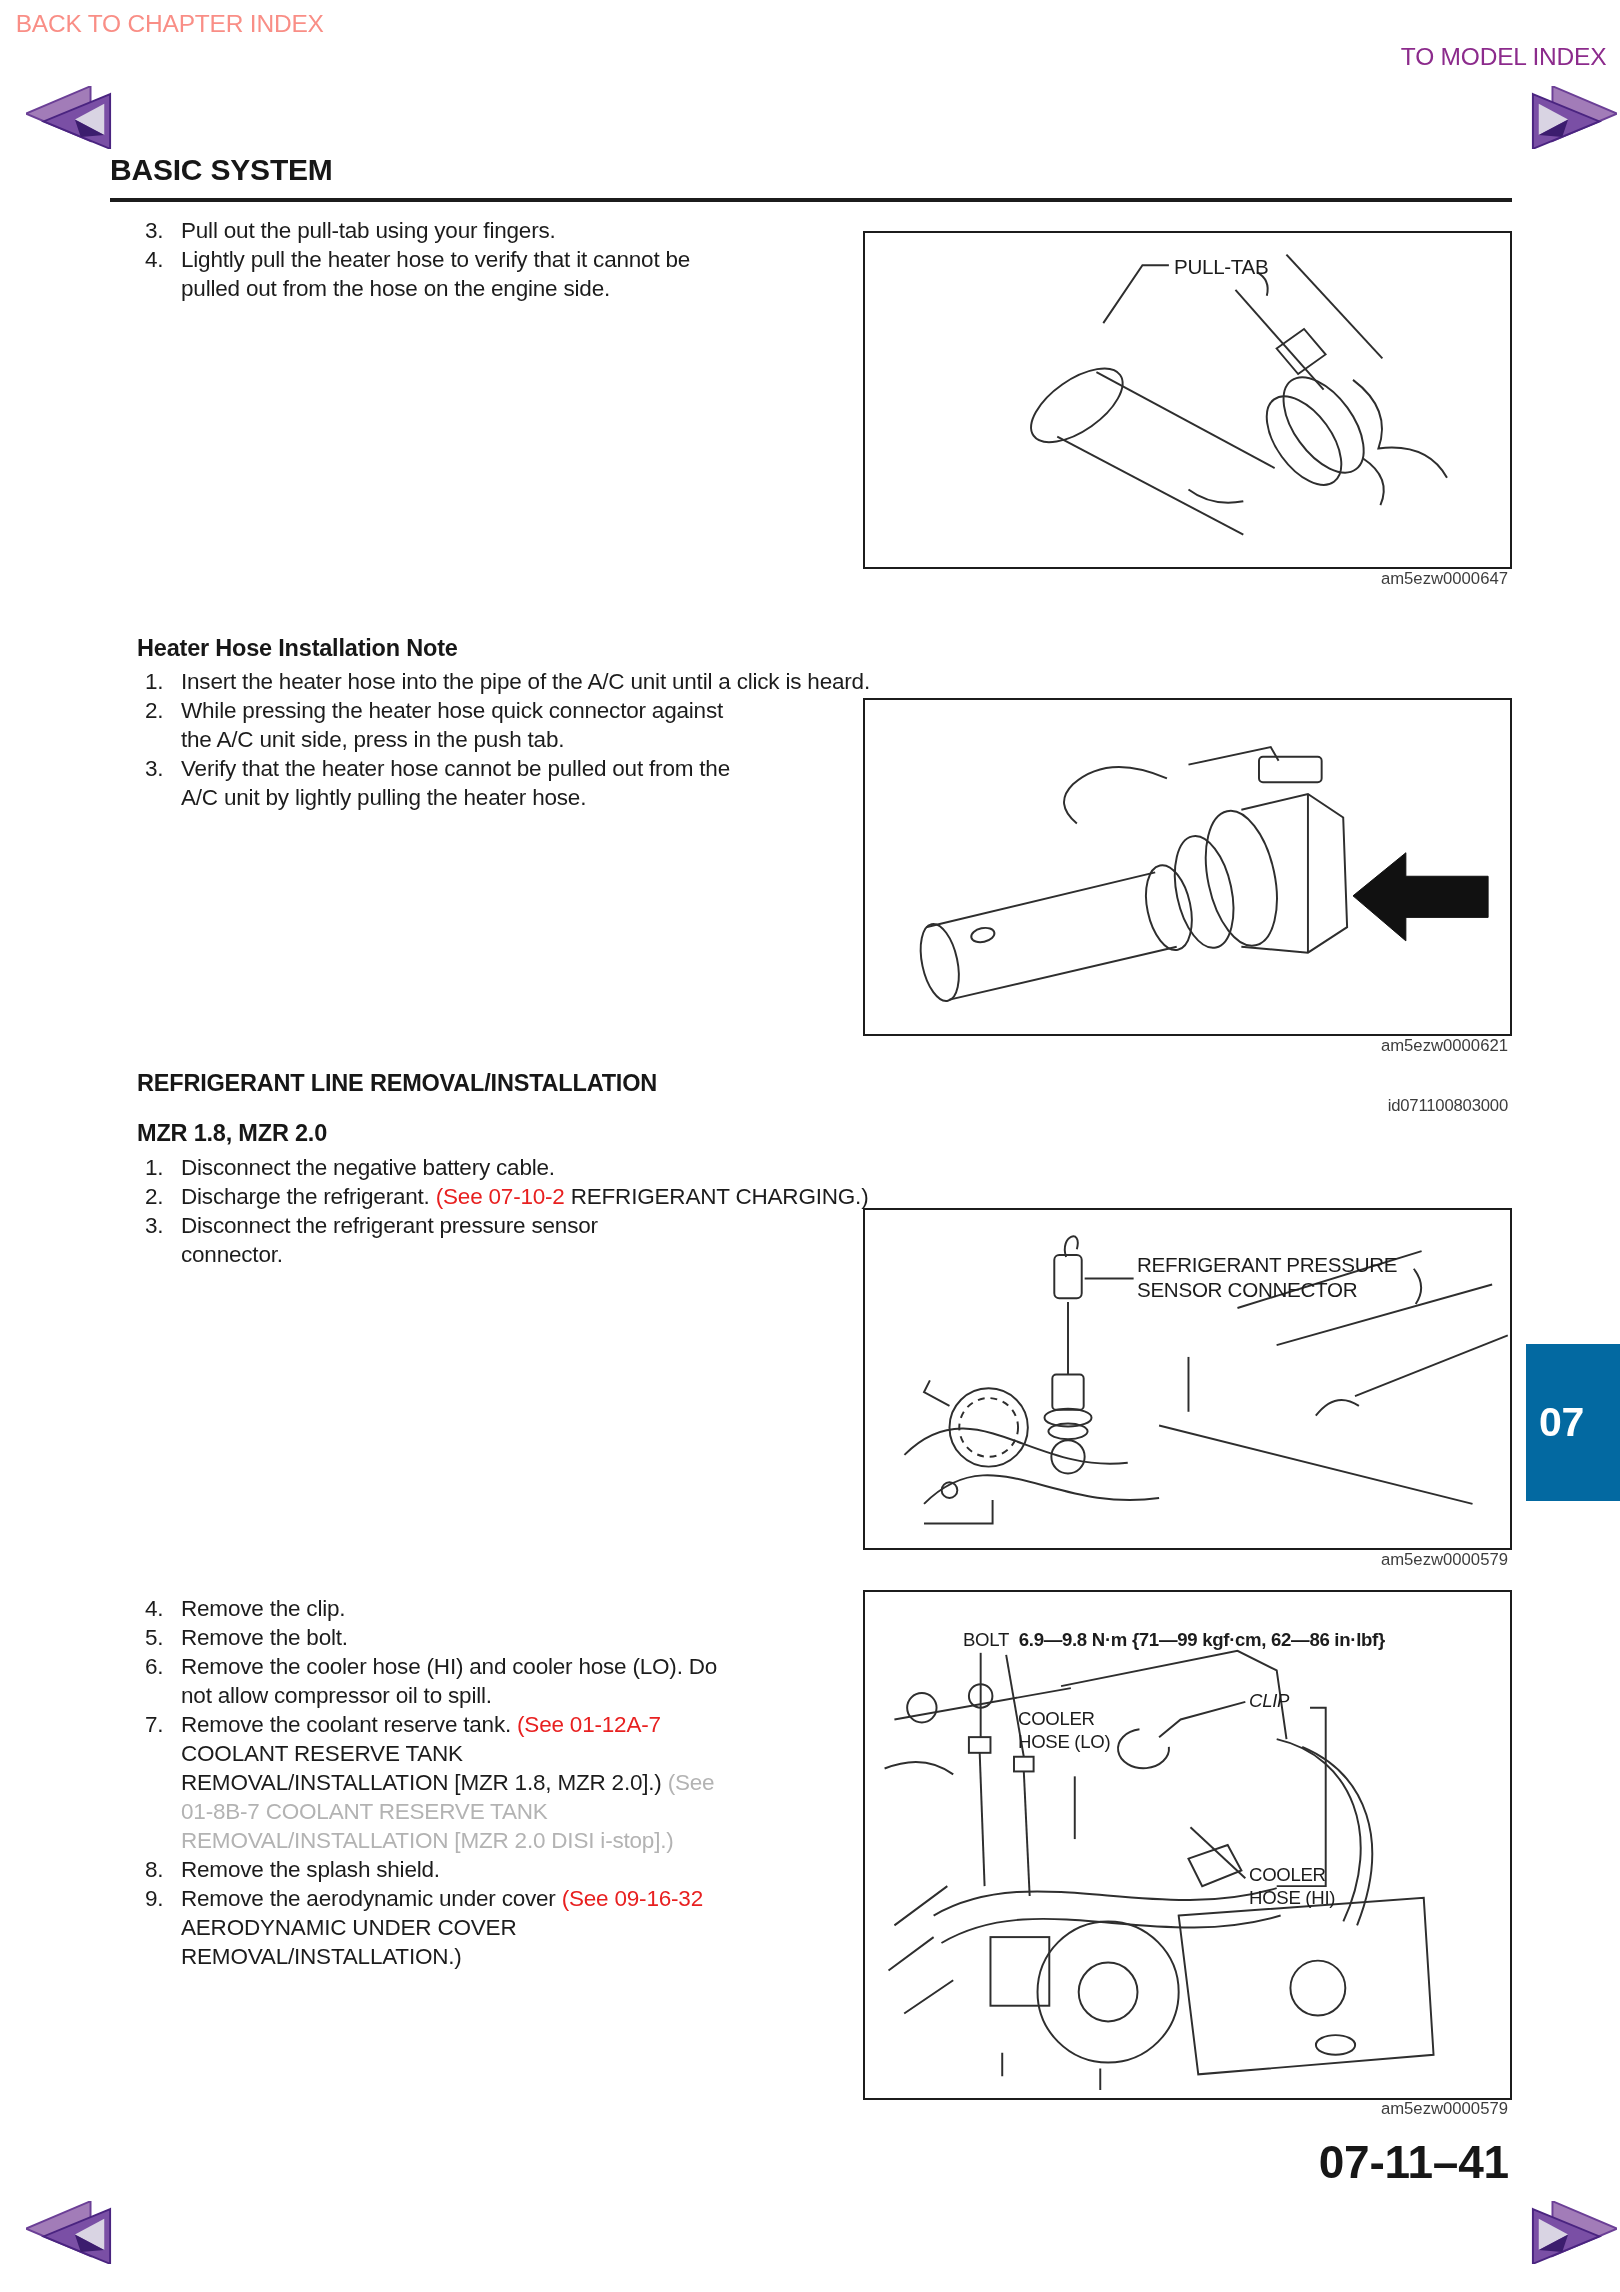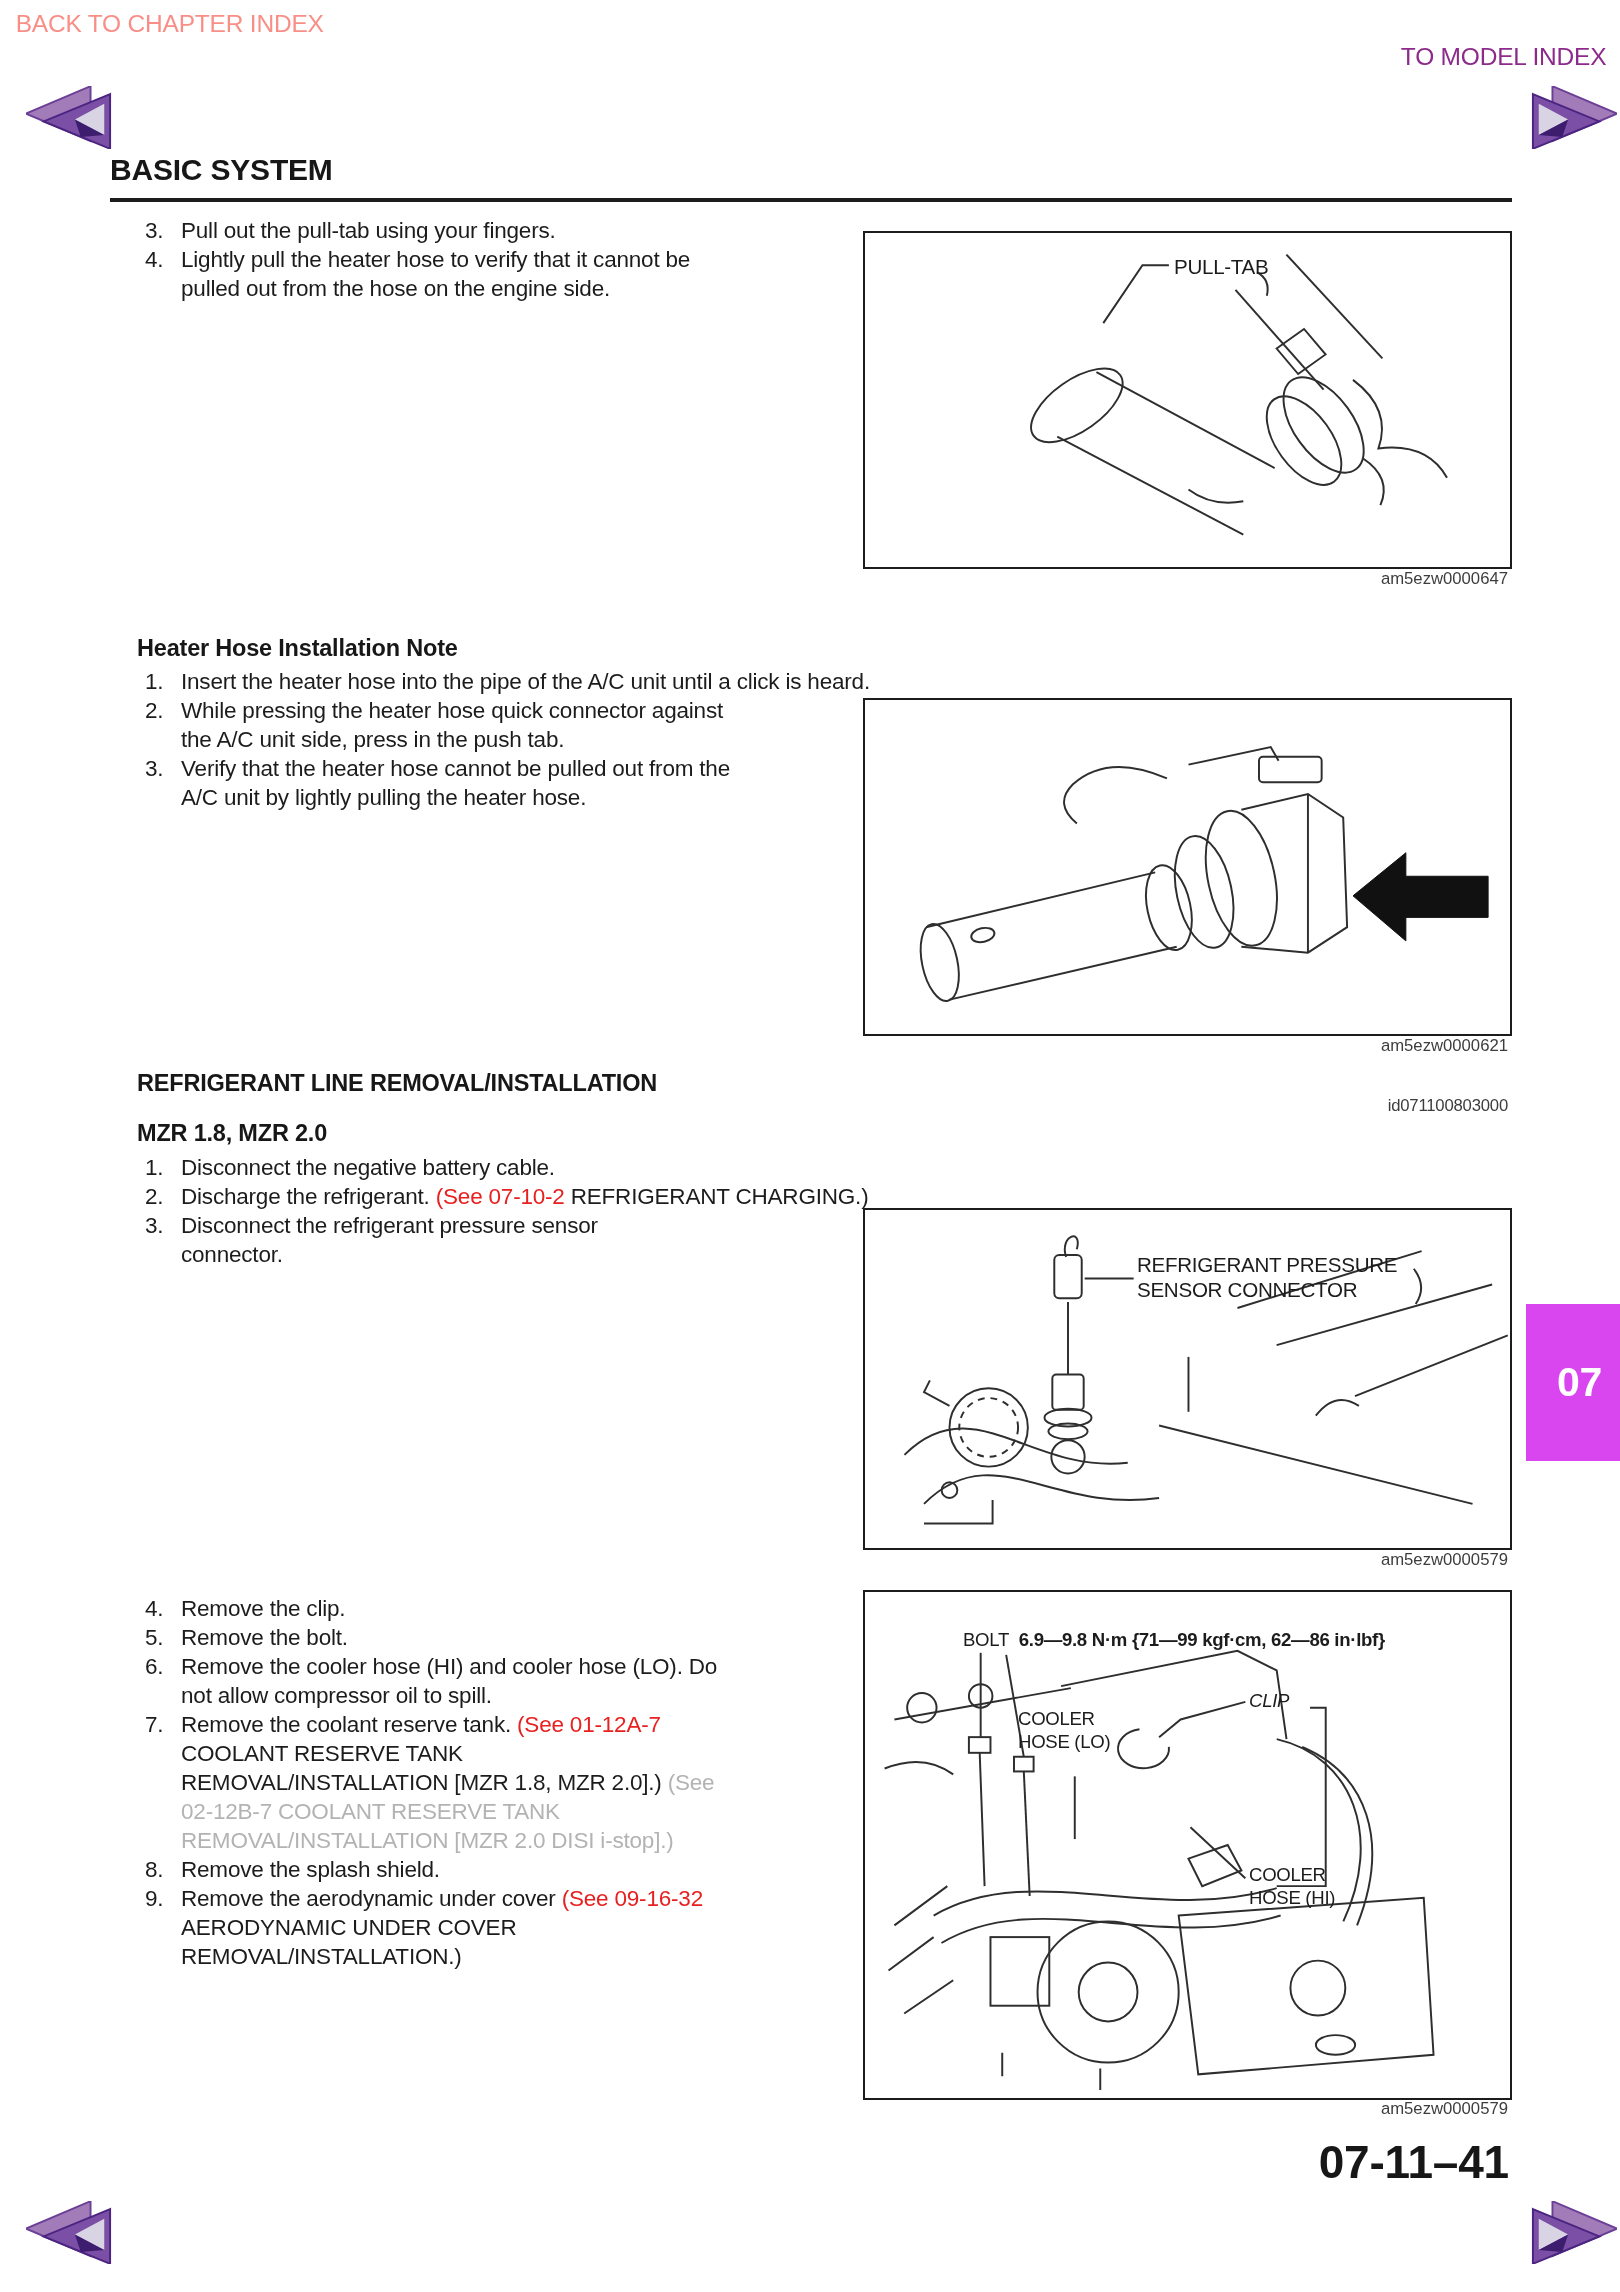--- a/index.html
+++ b/index.html
@@ -43,22 +43,22 @@
   .fig-label{position:absolute;font-size:20.6px;color:#1c1c1c;line-height:24.5px;letter-spacing:-0.3px;}
   .fig4 .fig-label{font-size:18.6px;line-height:22.5px;}
   .torque{font-weight:bold;}
   .caption{position:absolute;left:863px;width:645px;text-align:right;font-size:16.7px;color:#3d3d3d;letter-spacing:0;}
   .cap1{top:569px;}
   .cap2{top:1036px;}
   .cap3{top:1550px;}
   .cap4{top:2099px;}
   .doc-id{position:absolute;left:863px;width:645px;top:1096px;text-align:right;font-size:16.7px;color:#3d3d3d;}
   
-  .chapter-tab{position:absolute;left:1526px;top:1304px;width:94px;height:157px;background:#d946ef;
-    color:#fff;font-size:41px;font-weight:bold;display:flex;align-items:center;padding-left:31px;box-sizing:border-box;}
+  .chapter-tab{position:absolute;left:1526px;top:1344px;width:94px;height:157px;background:#0369a1;
+    color:#fff;font-size:41px;font-weight:bold;display:flex;align-items:center;padding-left:13px;box-sizing:border-box;}
   .page-number{position:absolute;left:1078px;top:2135px;width:431px;text-align:right;
     font-size:46px;font-weight:bold;color:#171717;}
   svg{display:block;}
   .art line,.art path,.art ellipse,.art circle,.art rect,.art polyline{stroke:#2e2e2e;stroke-width:2;fill:none;}
 </style>
 </head>
 <body>
 
 <div class="page">
 
@@ -210,21 +210,21 @@
     <div class="li">
       <span class="num">5.</span>
       <span class="txt">Remove the bolt.</span>
     </div>
     <div class="li">
       <span class="num">6.</span>
       <span class="txt">Remove the cooler hose (HI) and cooler hose (LO). Do not allow compressor oil to spill.</span>
     </div>
     <div class="li">
       <span class="num">7.</span>
-      <span class="txt"><span>Remove the coolant reserve tank. </span><span class="red">(See 01-12A-7 </span><span>COOLANT RESERVE TANK REMOVAL/INSTALLATION [MZR 1.8, MZR 2.0].) </span><span class="gray">(See 02-12B-7 COOLANT RESERVE TANK REMOVAL/INSTALLATION [MZR 2.0 DISI i-stop].)</span></span>
+      <span class="txt"><span>Remove the coolant reserve tank. </span><span class="red">(See 01-12A-7 </span><span>COOLANT RESERVE TANK REMOVAL/INSTALLATION [MZR 1.8, MZR 2.0].) </span><span class="gray">(See 01-8B-7 COOLANT RESERVE TANK REMOVAL/INSTALLATION [MZR 2.0 DISI i-stop].)</span></span>
     </div>
     <div class="li">
       <span class="num">8.</span>
       <span class="txt">Remove the splash shield.</span>
     </div>
     <div class="li">
       <span class="num">9.</span>
       <span class="txt"><span>Remove the aerodynamic under cover </span><span class="red">(See 09-16-32 </span><span>AERODYNAMIC UNDER COVER REMOVAL/INSTALLATION.)</span></span>
     </div>
   </div>

